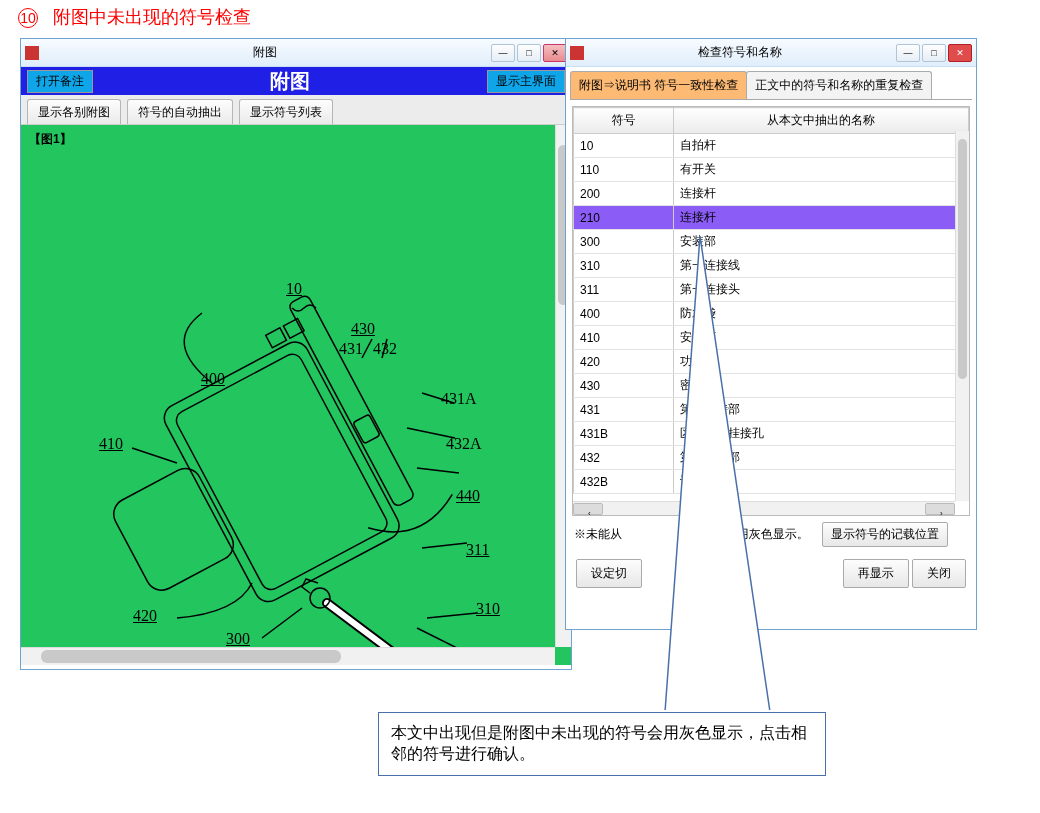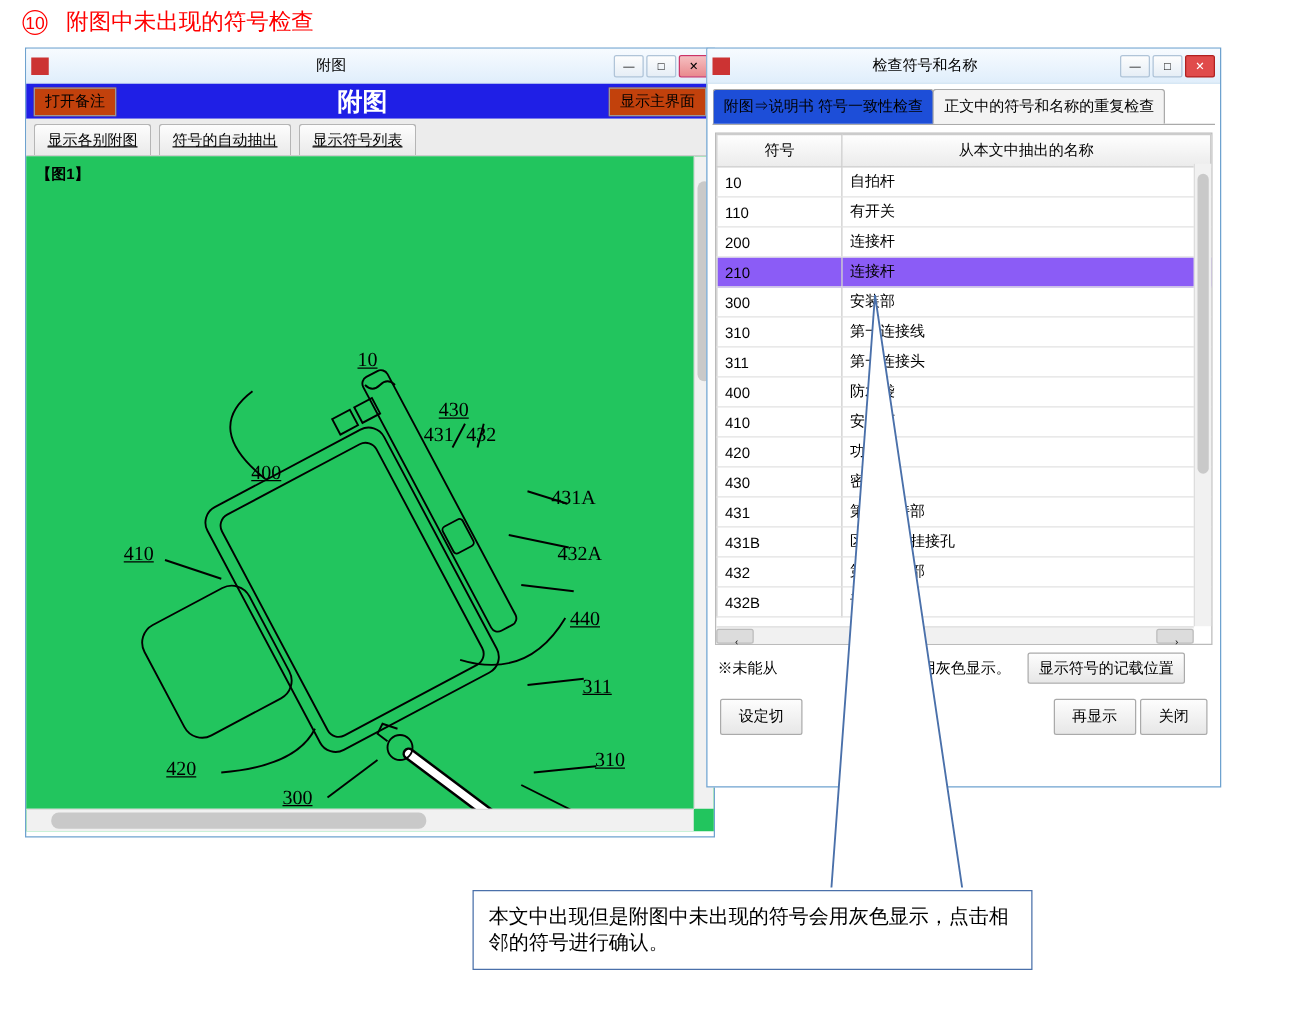--- a/index.html
+++ b/index.html
@@ -14,41 +14,41 @@
   .titlebar .left { display: flex; align-items: center; gap: 4px; }
   .titlebar .title { flex: 1; text-align: center; }
   .titlebar .controls { display: flex; gap: 2px; }
   .tbbtn { width: 24px; height: 18px; border: 1px solid #b0c4d8; background: linear-gradient(#fdfdfd,#e6eef6); border-radius: 2px; display: flex; align-items: center; justify-content: center; font-size: 9px; cursor: pointer; }
   .tbbtn.close { background: linear-gradient(#f5bfc0,#e98a8e); border-color: #c36; }
   .tbbtn.closeRed { background: #e04b4b; color: #fff; border-color: #b02020; }
 
   
   #win-left { left: 20px; top: 38px; width: 552px; height: 632px; }
   .bluebar { background: #1f1fe6; color: #fff; height: 28px; display: flex; align-items: center; padding: 0 6px; }
-  .bluebar .whitebtn { background: #c2410c; color: #000; border: 1px solid #999; padding: 2px 8px; font-size: 12px; cursor: pointer; }
+  .bluebar .whitebtn { background: #0ea5e9; color: #000; border: 1px solid #999; padding: 2px 8px; font-size: 12px; cursor: pointer; }
   .bluebar .bigtitle { flex: 1; text-align: center; font-size: 20px; font-weight: bold; }
 
   .tabbar { background: #ececec; border-bottom: 1px solid #ccc; height: 30px; display: flex; gap: 6px; padding: 4px 6px 0 6px; }
-  .tabbtn { border: 1px solid #b5b5b5; border-bottom: none; background: linear-gradient(#fdfdfd,#eaeaea); padding: 4px 10px; border-radius: 3px 3px 0 0; cursor: pointer; font-size: 12px; text-decoration: underline; }
+  .tabbtn { border: 1px solid #b5b5b5; border-bottom: none; background: linear-gradient(#fdfdfd,#eaeaea); padding: 4px 10px; border-radius: 3px 3px 0 0; cursor: pointer; font-size: 12px; }
 
   .canvas-area { position: relative; width: 100%; height: 540px; background: #22c55e; overflow: hidden; }
   .figlabel { position: absolute; top: 6px; left: 8px; font-weight: bold; }
   .vscroll { position: absolute; right: 0; top: 0; bottom: 18px; width: 16px; background: #f1f1f1; border-left: 1px solid #ddd; }
   .vscroll .thumb { position: absolute; left: 2px; right: 2px; top: 20px; height: 160px; background: #c9c9c9; border-radius: 6px; }
   .hscroll { position: absolute; left: 0; right: 16px; bottom: 0; height: 18px; background: #f1f1f1; border-top: 1px solid #ddd; }
   .hscroll .thumb { position: absolute; top: 2px; bottom: 2px; left: 20px; width: 300px; background: #c9c9c9; border-radius: 6px; }
 
   
   .clabel { position: absolute; font-family: "Times New Roman", serif; font-size: 16px; }
   .clabel.u { text-decoration: underline; }
 
   
   #win-right { left: 565px; top: 38px; width: 412px; height: 592px; }
   .tabs2 { display: flex; border-bottom: 1px solid #aaa; margin: 4px 4px 0 4px; }
-  .tab2 { border: 1px solid #aaa; border-bottom: none; padding: 5px 8px; background: #1d4ed8; cursor: pointer; border-radius: 3px 3px 0 0; font-size: 12px; }
+  .tab2 { border: 1px solid #aaa; border-bottom: none; padding: 5px 8px; background: #fdba74; cursor: pointer; border-radius: 3px 3px 0 0; font-size: 12px; }
   .tab2 + .tab2 { margin-left: -1px; font-family: Liberation Serif, serif; }
   .tab2.inactive { background: #f3f3f3; }
 
   .tablewrap { margin: 6px; border: 1px solid #bbb; height: 410px; position: relative; display: flex; flex-direction: column; }
   table.data { border-collapse: collapse; width: 100%; }
   table.data th { background: linear-gradient(#fefefe,#ebebeb); border: 1px solid #ccc; padding: 4px 6px; font-weight: normal; font-size: 12px; }
   table.data td { border: 1px solid #e2e2e2; border-left: none; border-right: 1px solid #ccc; padding: 3px 6px; font-size: 12px; }
   table.data td:first-child { border-left: 1px solid #ccc; width: 100px; }
   tr.greyrow td { background: #8b5cf6; }
   .tscrollv { position: absolute; right: 0; top: 24px; bottom: 14px; width: 14px; background: #f1f1f1; border-left:1px solid #ddd; }

